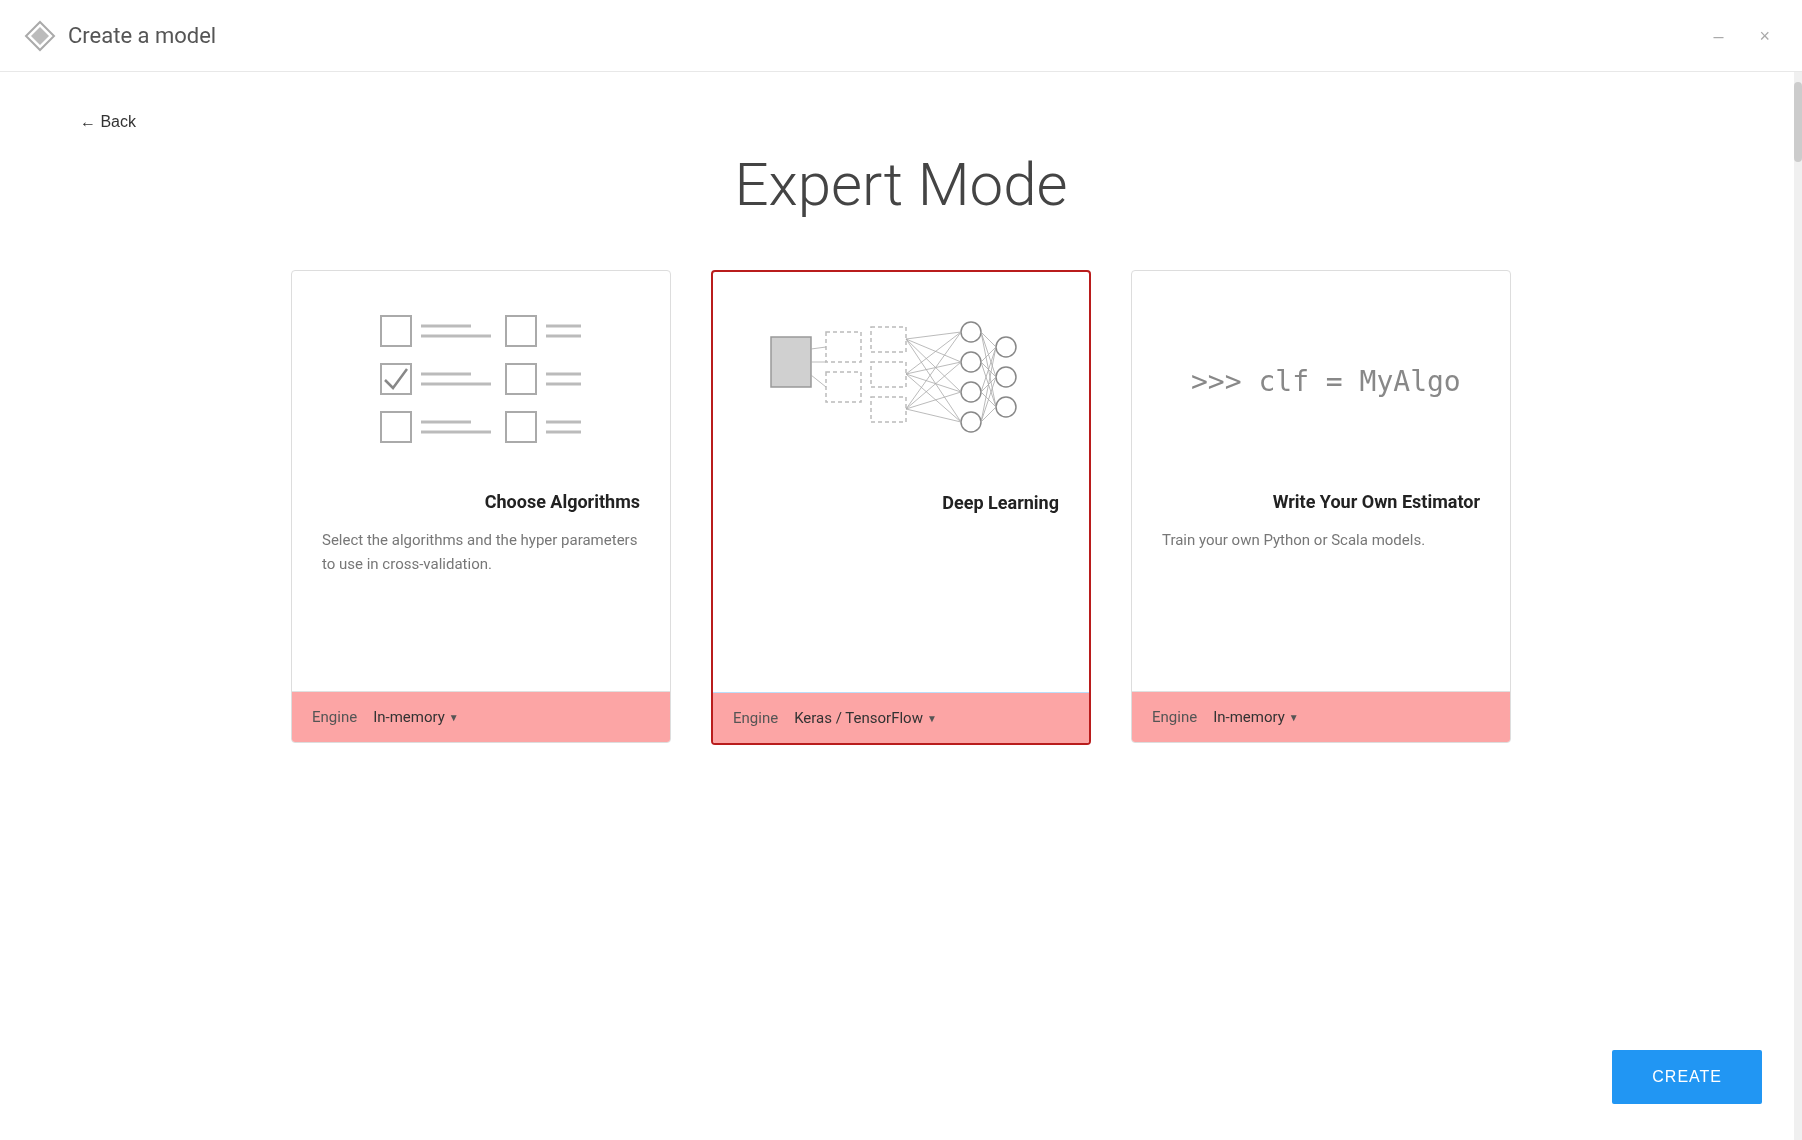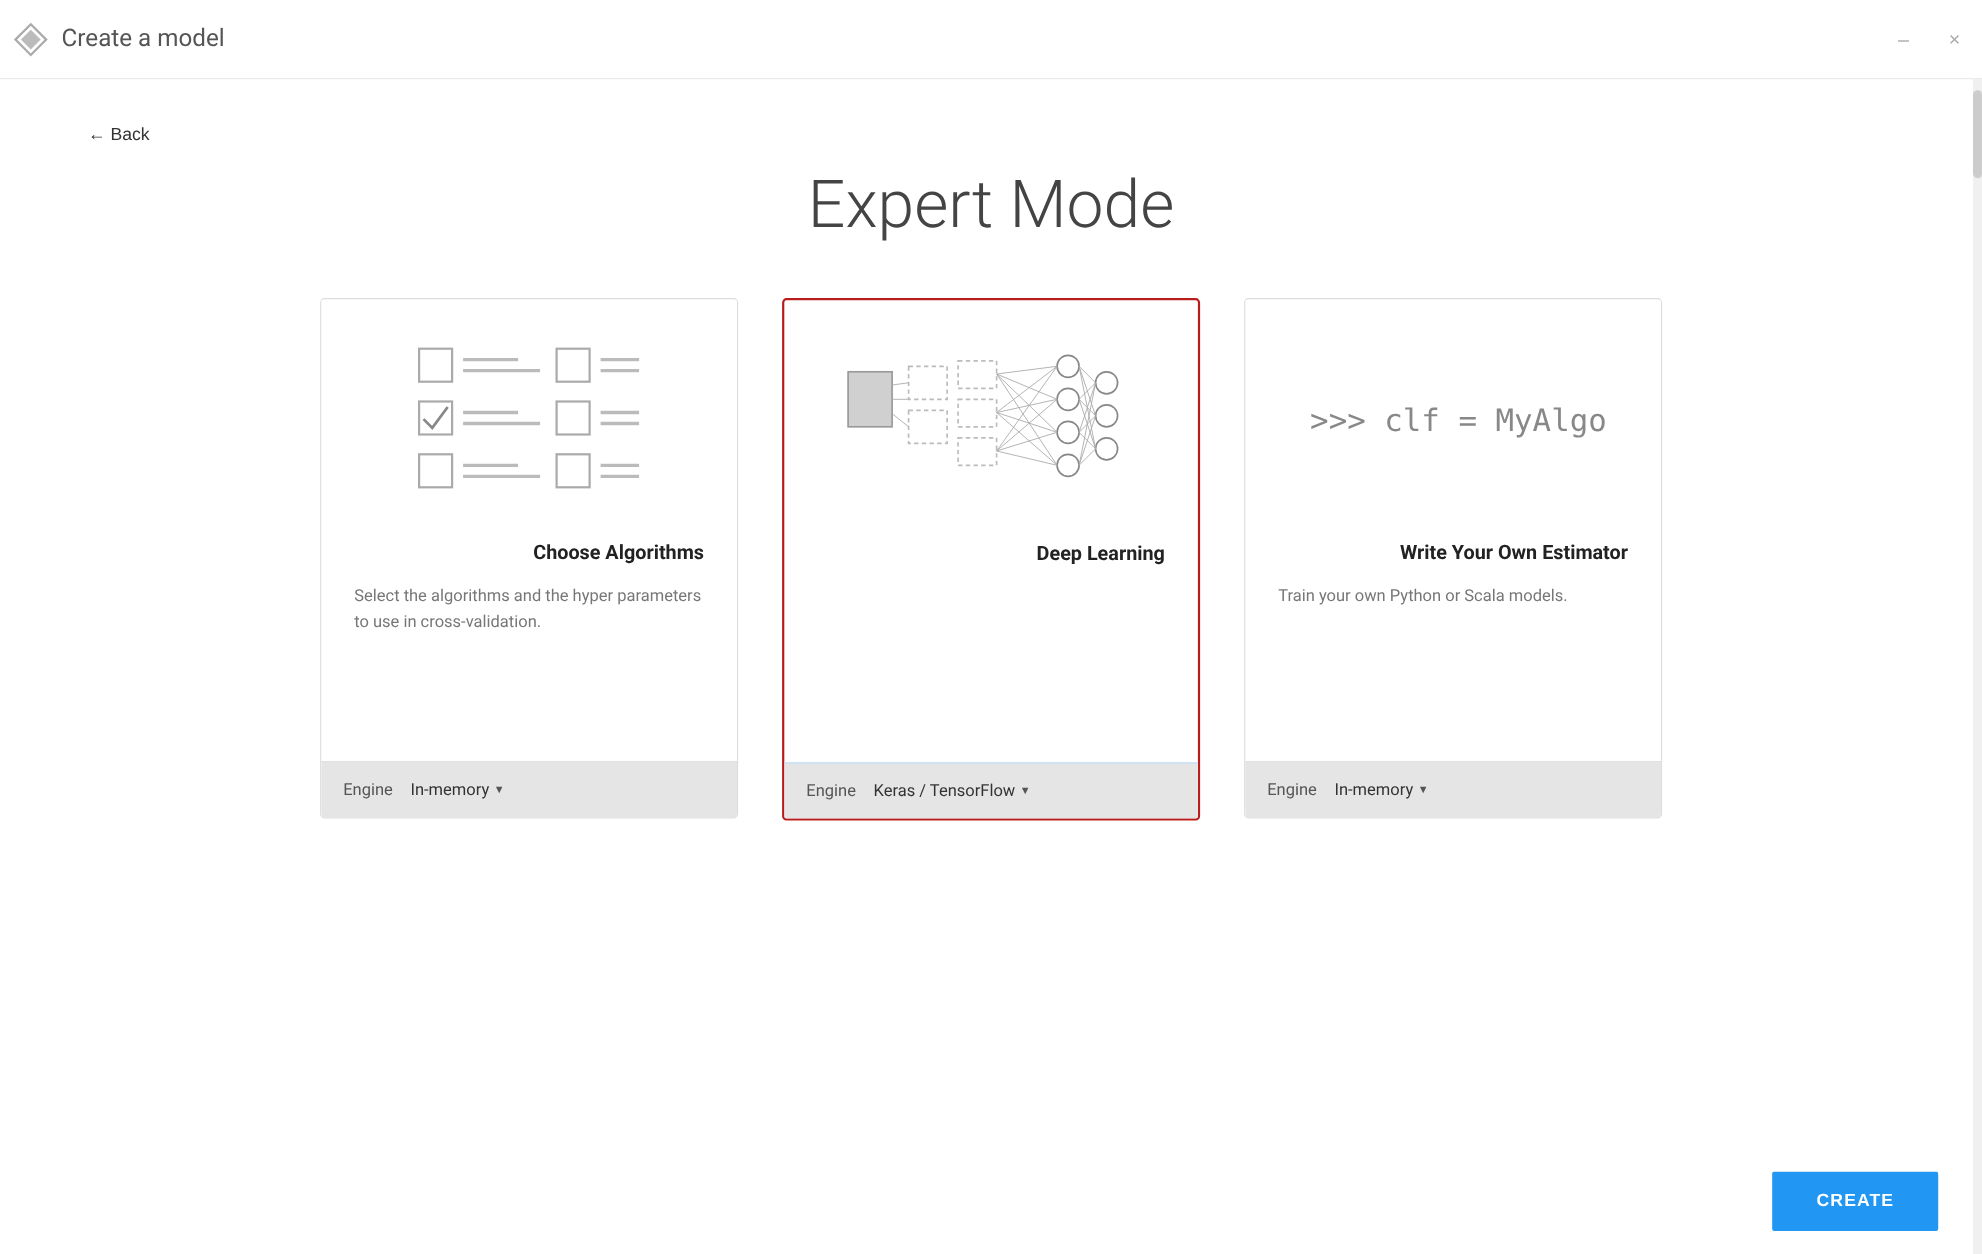--- a/index.html
+++ b/index.html
@@ -10,21 +10,21 @@
       min-height: 1140px;
       position: relative;
       color: #333;
     }
 
     
     .title-bar {
       display: flex;
       align-items: center;
       justify-content: space-between;
-      padding: 16px 12px;
+      padding: 16px 24px;
       border-bottom: 1px solid #e8e8e8;
       height: 72px;
     }
     .title-bar-left {
       display: flex;
       align-items: center;
       gap: 12px;
     }
     .app-icon {
       width: 32px;
@@ -121,21 +121,21 @@
       line-height: 1.6;
     }
     .card-footer {
       border-top: 1px solid #e0e0e0;
       padding: 16px 20px;
       display: flex;
       align-items: center;
       gap: 16px;
       font-size: 15px;
       color: #555;
-      background: #e5e5e5;
+      background: #fca5a5;
     }
     .card.selected .card-footer {
       border-top: 1px solid #bbdefb;
     }
     .engine-label {
       font-weight: 400;
       color: #555;
     }
     .engine-value {
       display: flex;
@@ -146,28 +146,28 @@
       cursor: pointer;
     }
     .dropdown-arrow {
       font-size: 10px;
       color: #555;
     }
 
     
     .create-btn {
       position: fixed;
-      bottom: 21px;
+      bottom: 36px;
       right: 40px;
       background: #2196f3;
       color: #fff;
       border: none;
       padding: 18px 40px;
       font-size: 16px;
-      font-weight: 700;
+      font-weight: 400;
       letter-spacing: 1px;
       cursor: pointer;
       border-radius: 2px;
     }
 
     
     svg text {
       font-family: monospace;
     }
 

